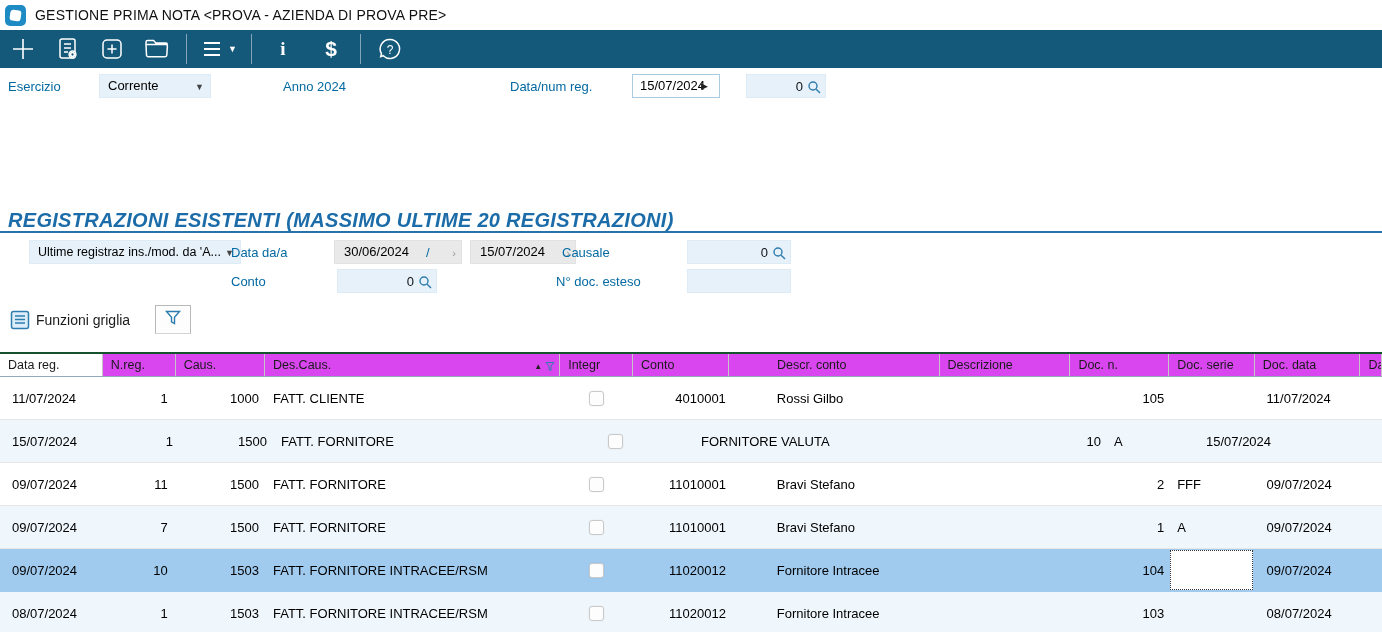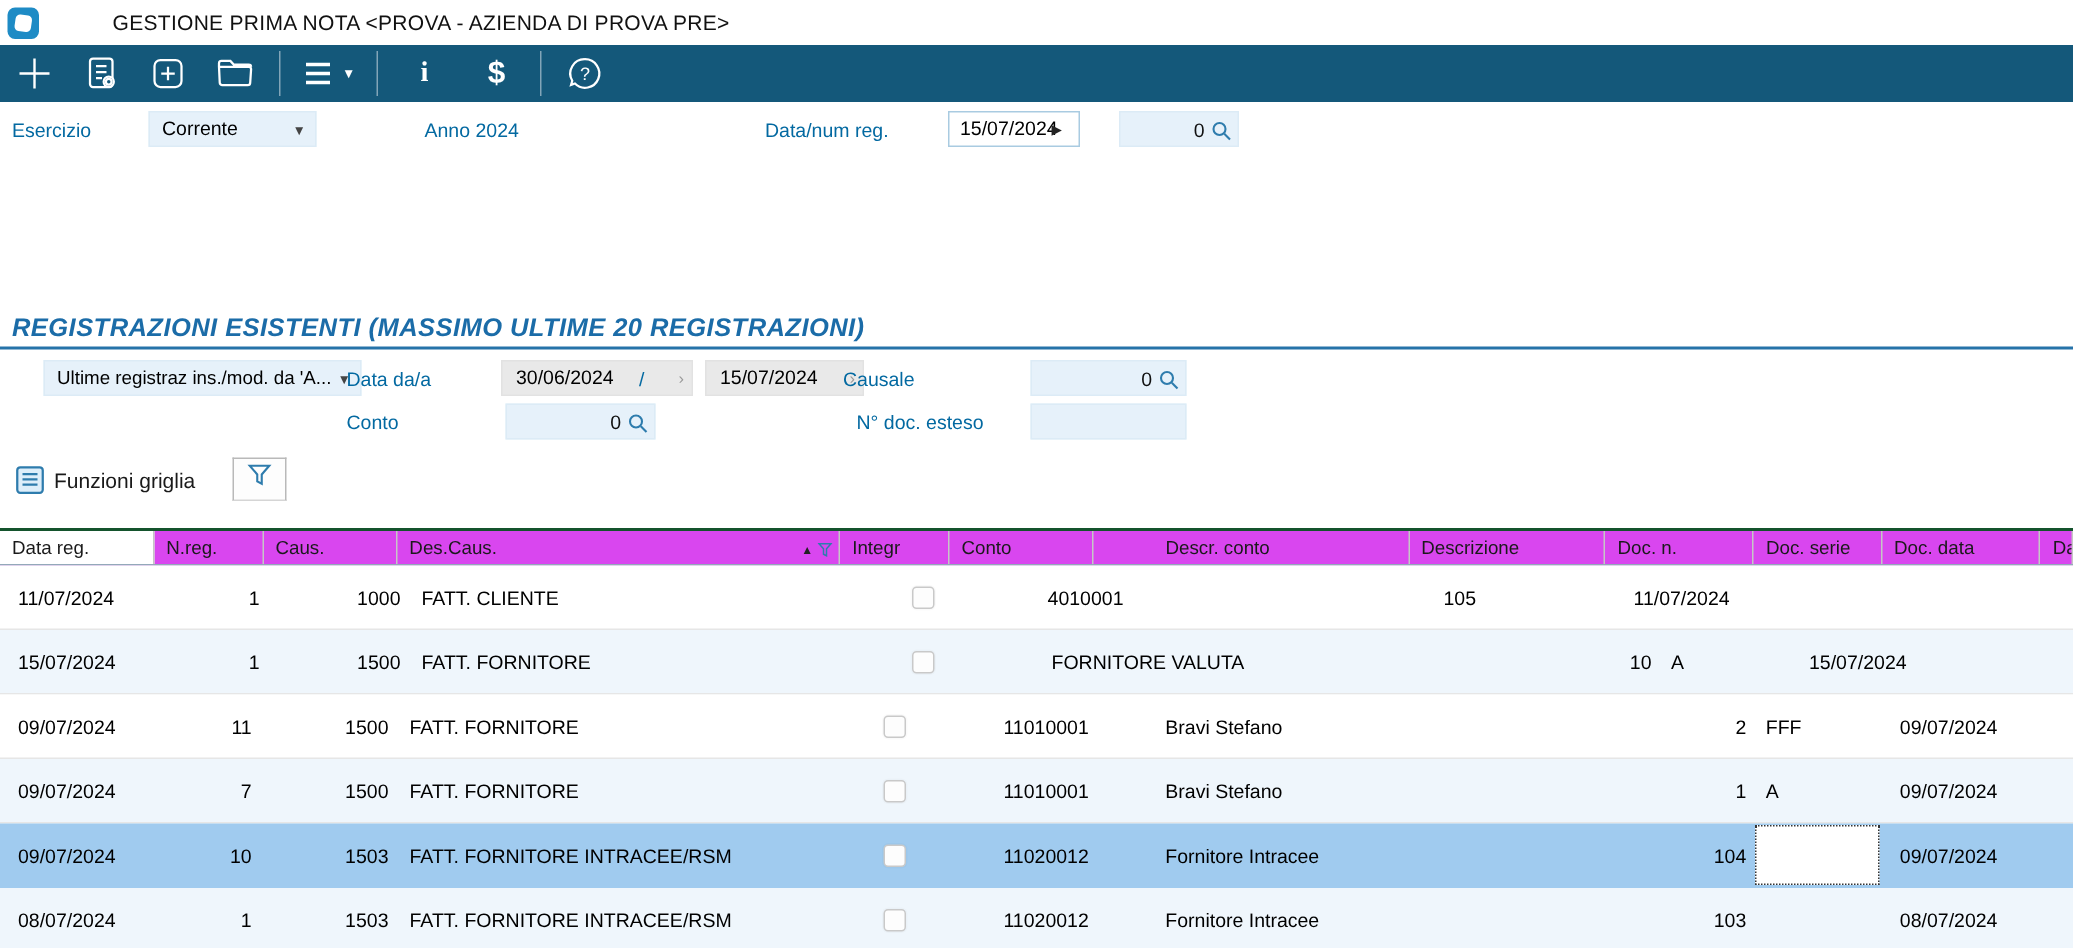--- a/index.html
+++ b/index.html
@@ -1,20 +1,20 @@
 <!DOCTYPE html>
 <html><head>
 <meta charset="utf-8">
 <style>
   * { margin:0; padding:0; box-sizing:border-box; }
   body { font-family:"Liberation Sans", sans-serif; background:#fff; }
   #app { position:relative; width:1382px; height:632px; background:#fff; overflow:hidden; }
 
   
-  .titlebar { position:absolute; top:0; left:0; width:100%; height:30px; background:#fff; display:flex; align-items:center;gap:40px; }
+  .titlebar { position:absolute; top:0; left:0; width:100%; height:30px; background:#fff; display:flex; align-items:center; }
   .appicon { width:21px; height:21px; margin-left:5px; background:#1e8bc5; border-radius:5px; position:relative; }
   .appicon .inner { position:absolute; top:5px; left:5px; width:11px; height:11px; background:#fff; border-radius:3px; transform:rotate(8deg); }
   .titletext { margin-left:9px; font-size:14px; color:#111; letter-spacing:0.2px; }
 
   
   .toolbar { position:absolute; top:30px; left:0; width:100%; height:38px; background:#14587a; display:flex; align-items:center; }
   .tbtn { height:38px; display:flex; align-items:center; justify-content:center; color:#fff; cursor:pointer; }
   .tsep { width:1px; height:30px; background:rgba(220,230,235,0.55); margin:0 6px; }
   .tbtn svg { display:block; }
   .glyph { color:#fff; font-weight:bold; }
@@ -26,21 +26,21 @@
   .f-blue { background:#e6f1fa; border:1px solid #dcebf6; }
   .f-gray { background:#e9e9e9; border:1px solid #e2e2e2; }
   .f-white { background:#fff; border:1px solid #a9cbe1; }
   .caret { position:absolute; right:6px; top:0; font-size:9px; color:#444; line-height:24px; }
   .arr-r { position:absolute; font-size:9px; color:#222; line-height:24px; }
   .arr-gray { position:absolute; right:5px; top:0; font-size:11px; color:#9a9a9a; line-height:24px; }
   .mag { position:absolute; right:4px; top:4px; }
   .numval { position:absolute; right:22px; top:0; line-height:24px; font-size:13px; color:#111; }
 
   
-  .section-title { position:absolute; top:209px; left:8px; font-size:17px; font-weight:bold; font-style:italic; color:#1b6ca8; letter-spacing:0.3px; }
+  .section-title { position:absolute; top:209px; left:8px; font-size:20px; font-weight:bold; font-style:italic; color:#1b6ca8; letter-spacing:0.3px; }
   .section-line { position:absolute; top:231px; left:0; width:100%; height:2px; background:#2673a9; }
 
   
   .fg-icon { position:absolute; top:310px; left:10px; }
   .fg-label { position:absolute; top:312px; left:36px; font-size:14px; color:#1a1a1a; }
   .funnel-btn { position:absolute; top:305px; left:155px; width:36px; height:29px; background:#fdfdfd; border:1px solid #b9b9b9; border-bottom-color:#d5d5d5; display:flex; align-items:center; justify-content:center; cursor:pointer; }
 
   
   .grid { position:absolute; top:352px; left:0; width:1382px; }
   .ghead { display:flex; height:25px; background:#d946ef; border-top:2px solid #14532d; border-bottom:1px solid #93a9b9; }
@@ -198,21 +198,21 @@
   <div class="lbl" style="left:231px; top:270px;">Conto</div>
   <div class="field f-blue" style="left:313px; top:269px; width:100px;">
     <span class="numval">0</span>
     <span class="mag">
       <svg width="14" height="14" viewBox="0 0 14 14" fill="none" stroke="#2e7cad" stroke-width="1.4">
         <circle cx="6" cy="6" r="4"></circle>
           <path d="M9.2 9.2L13 13"></path>
       </svg>
     </span>
   </div>
-  <div class="lbl" style="left:571px; top:270px;text-align:right;">N° doc. esteso</div>
+  <div class="lbl" style="left:556px; top:270px;text-align:right;">N° doc. esteso</div>
   <div class="field f-blue" style="left:663px; top:269px; width:104px;">
     <span></span>
   </div>
 
   <div class="fg-icon">
     <svg width="20" height="20" viewBox="0 0 20 20" fill="none" stroke="#2e7cad" stroke-width="1.5">
       <rect x="1.5" y="1.5" width="17" height="17" rx="2" fill="#ddeefa"></rect>
       <path d="M5 6h10M5 9.5h10M5 13h10"></path>
     </svg>
   </div>
@@ -283,20 +283,23 @@
           </div>
           <div class="tcell col-des_caus">
             <span>FATT. CLIENTE</span>
           </div>
           <div class="tcell col-integr center">
             <div class="checkbox"></div>
           </div>
           <div class="tcell col-conto num">
             <span>4010001</span>
           </div>
+          <div class="tcell col-descr_conto">
+            <span>Rossi Gilbo</span>
+          </div>
           <div class="tcell col-descrizione">
             <span></span>
           </div>
           <div class="tcell col-doc_n num">
             <span>105</span>
           </div>
           <div class="tcell col-doc_serie">
             <span></span>
           </div>
           <div class="tcell col-doc_data">

